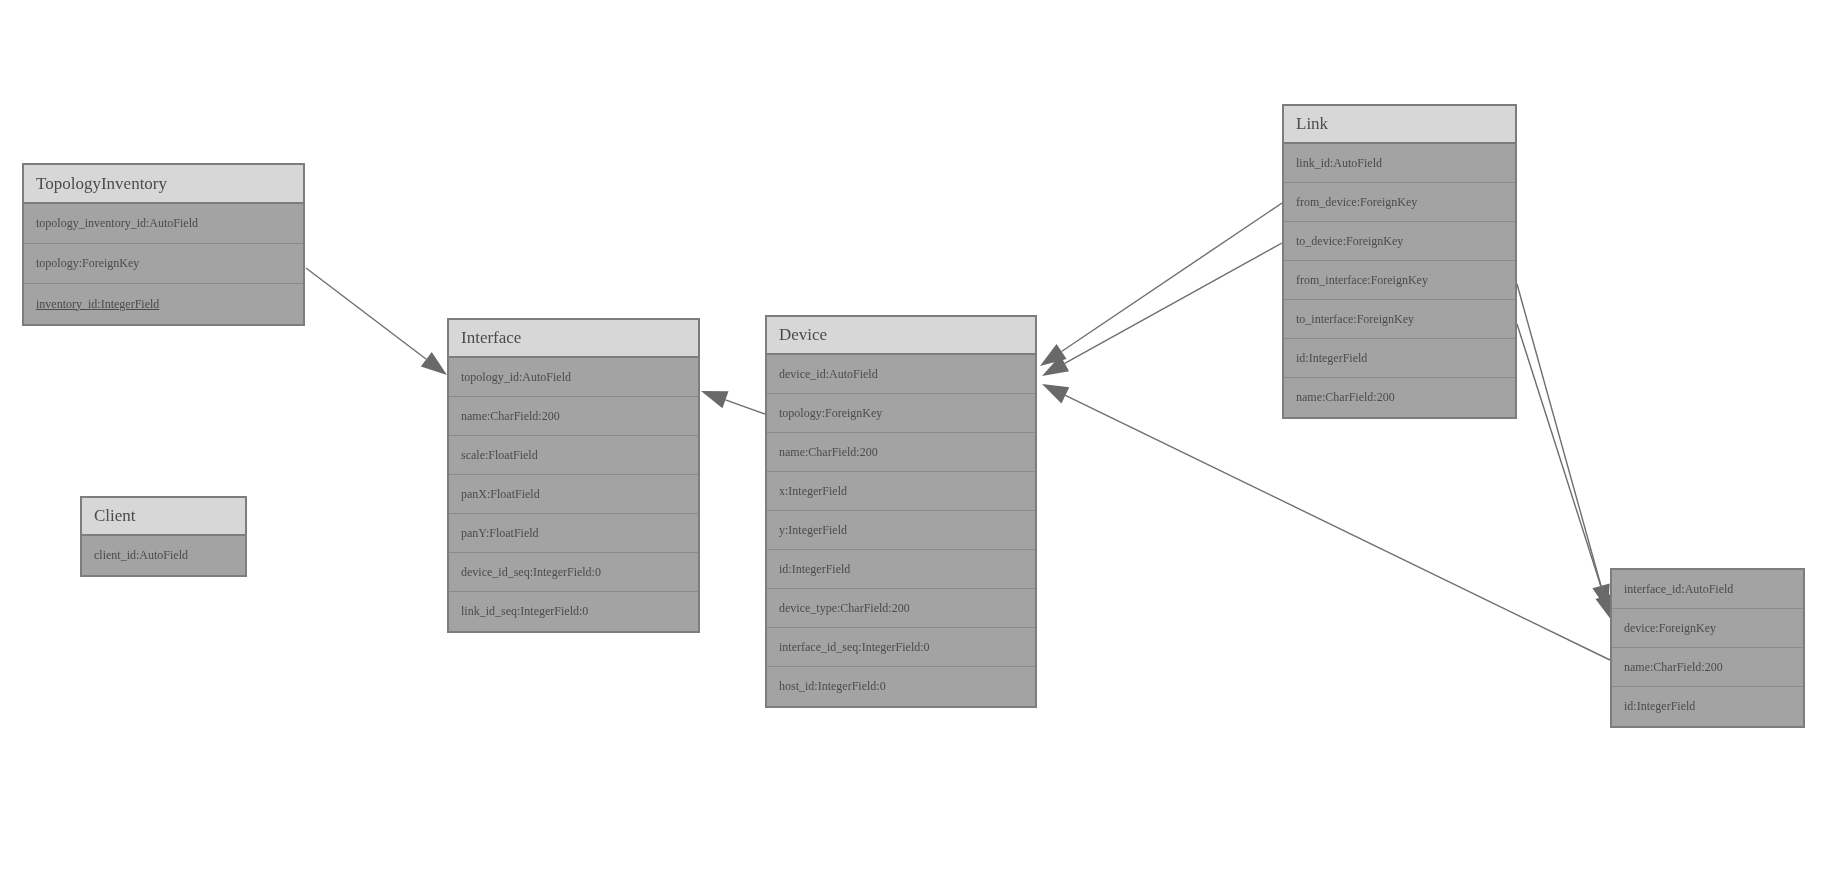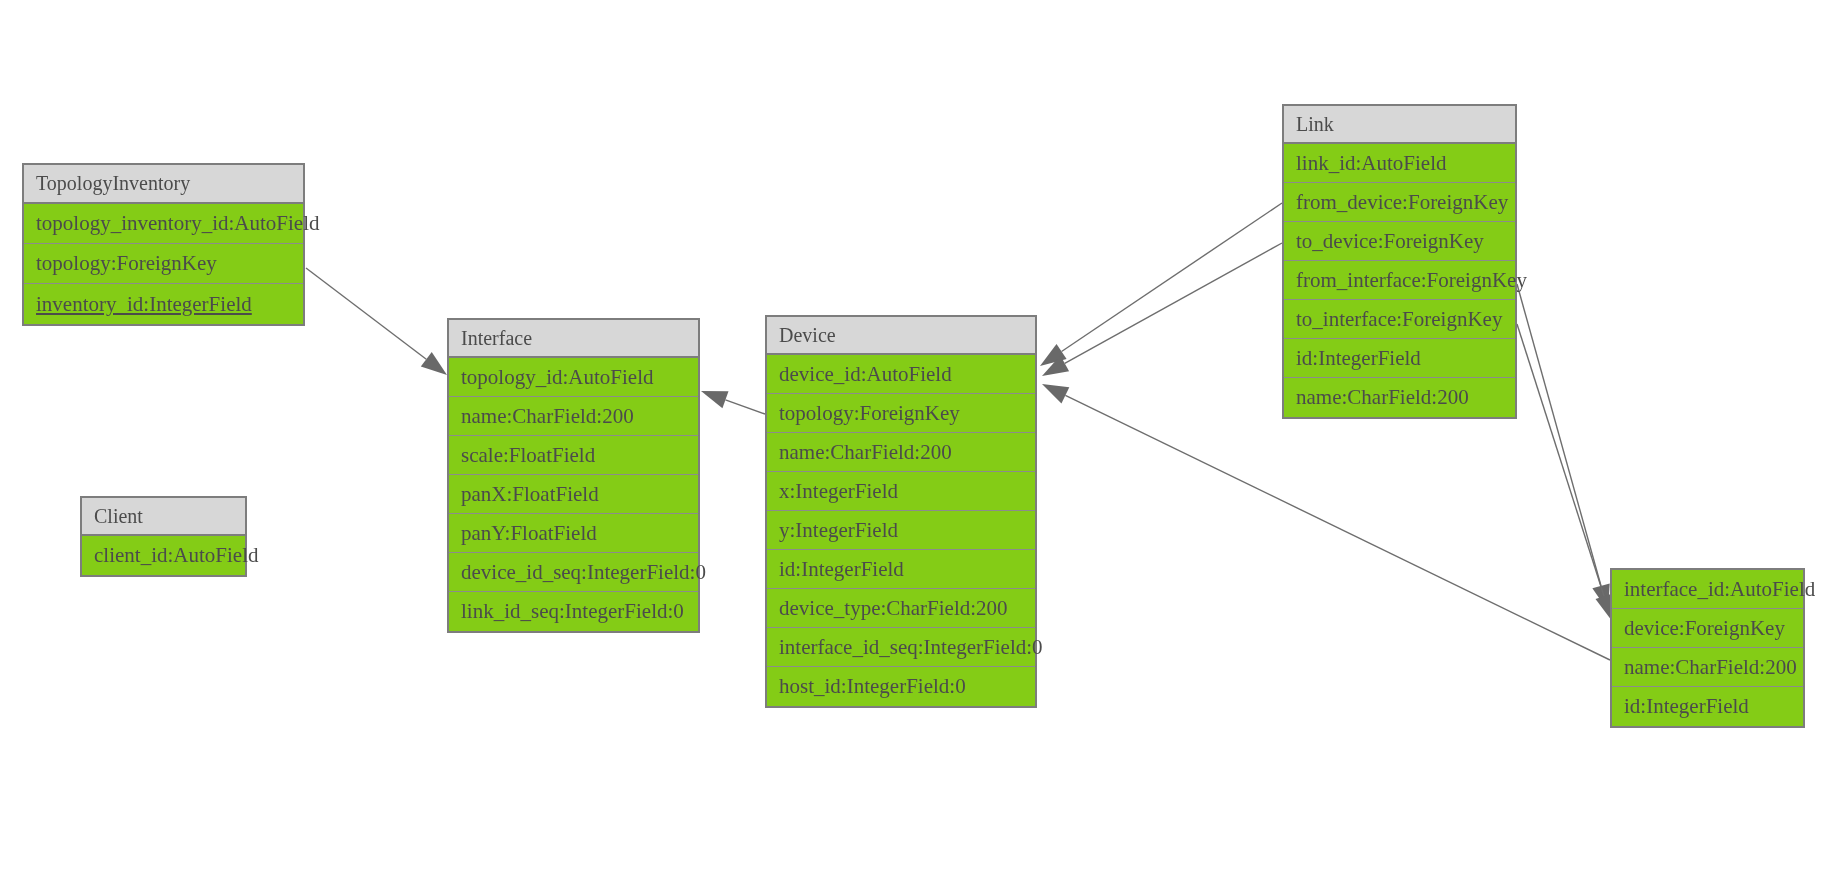--- a/index.html
+++ b/index.html
@@ -23,31 +23,31 @@
     position: absolute;
     border: 2px solid #7d7d7d;
     background: #ffffff;
   }
   .entity-header {
     background: #d7d7d7;
     border-bottom: 2px solid #7d7d7d;
     display: flex;
     align-items: center;
     padding-left: 12px;
-    font-size: 20px;
+    font-size: 17px;
     color: #4b4b4b;
   }
   .entity-row {
     display: flex;
     align-items: center;
     padding-left: 12px;
-    font-size: 21px;
+    font-size: 12px;
     color: #4b4b4b;
     border-bottom: 1px solid #8c8c8c;
-    background: #84cc16;
+    background: #a3a3a3;
     white-space: nowrap;
   }
   .entity-row:last-child { border-bottom: none; }
   .edge-line { stroke: #6e6e6e; stroke-width: 1.4; fill: none; }
   .edge-arrowhead { fill: #696969; stroke: none; }
 </style>
 </head>
 <body>
 
 <div class="canvas">

